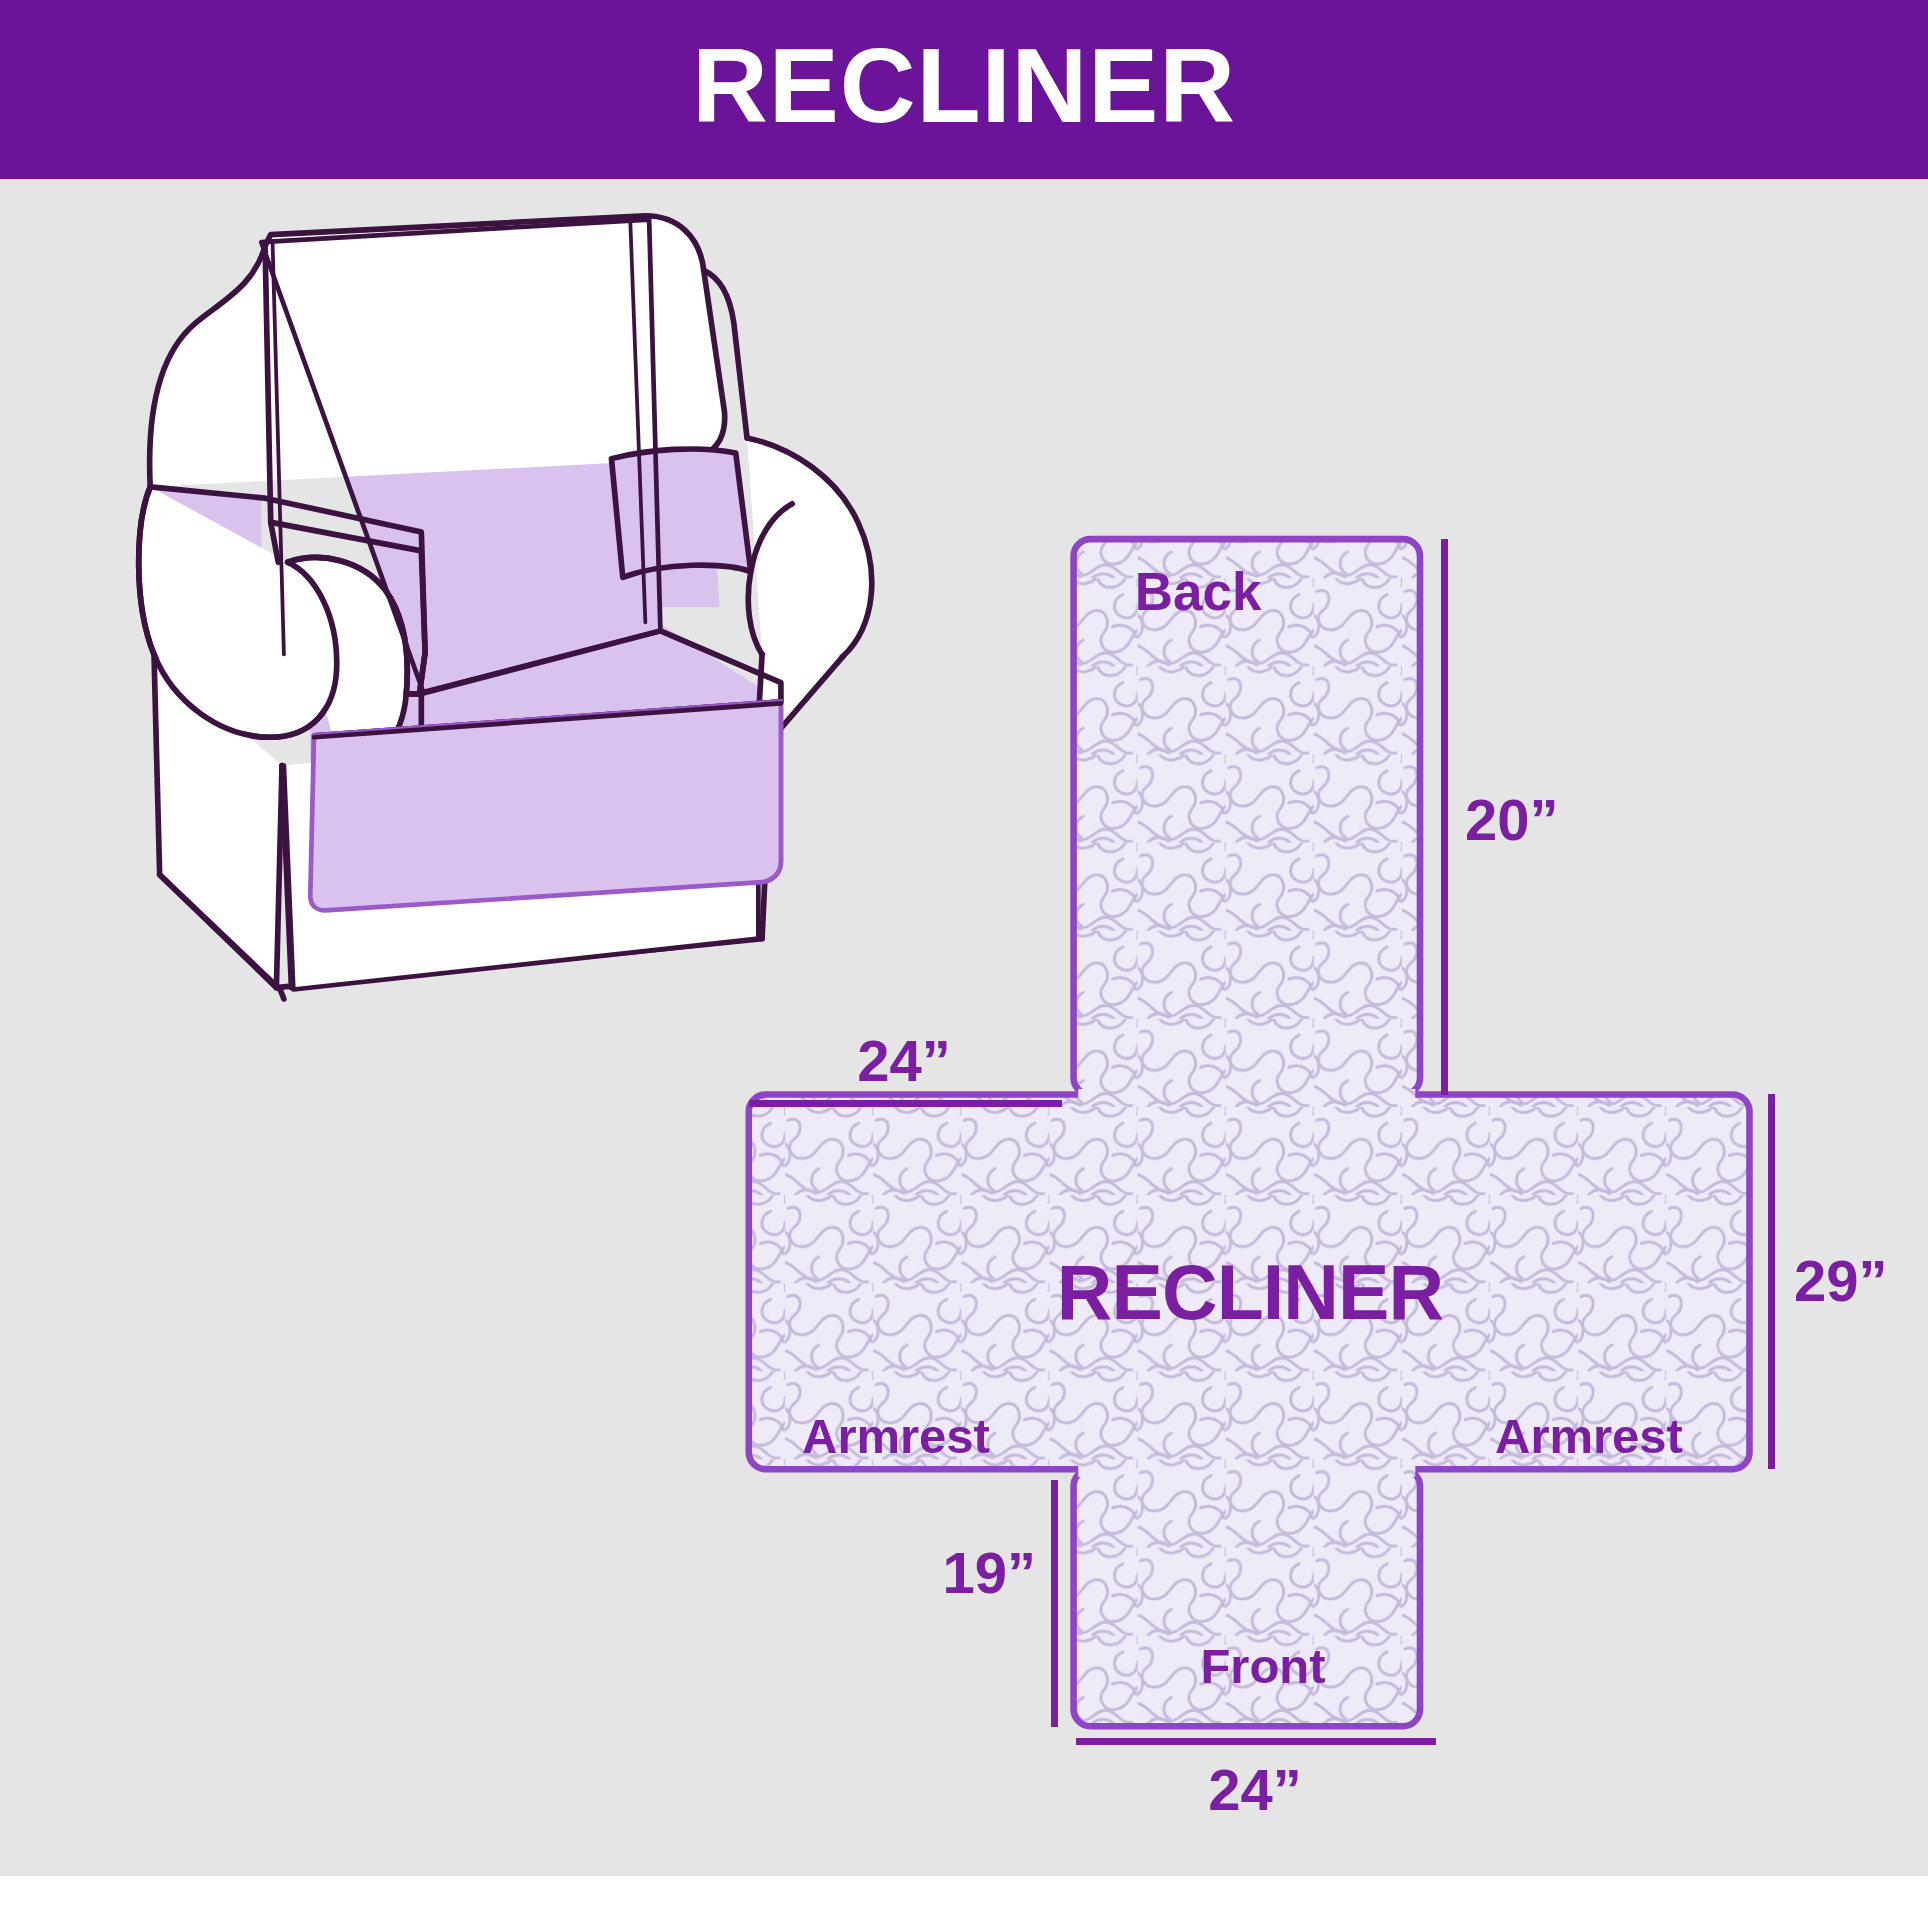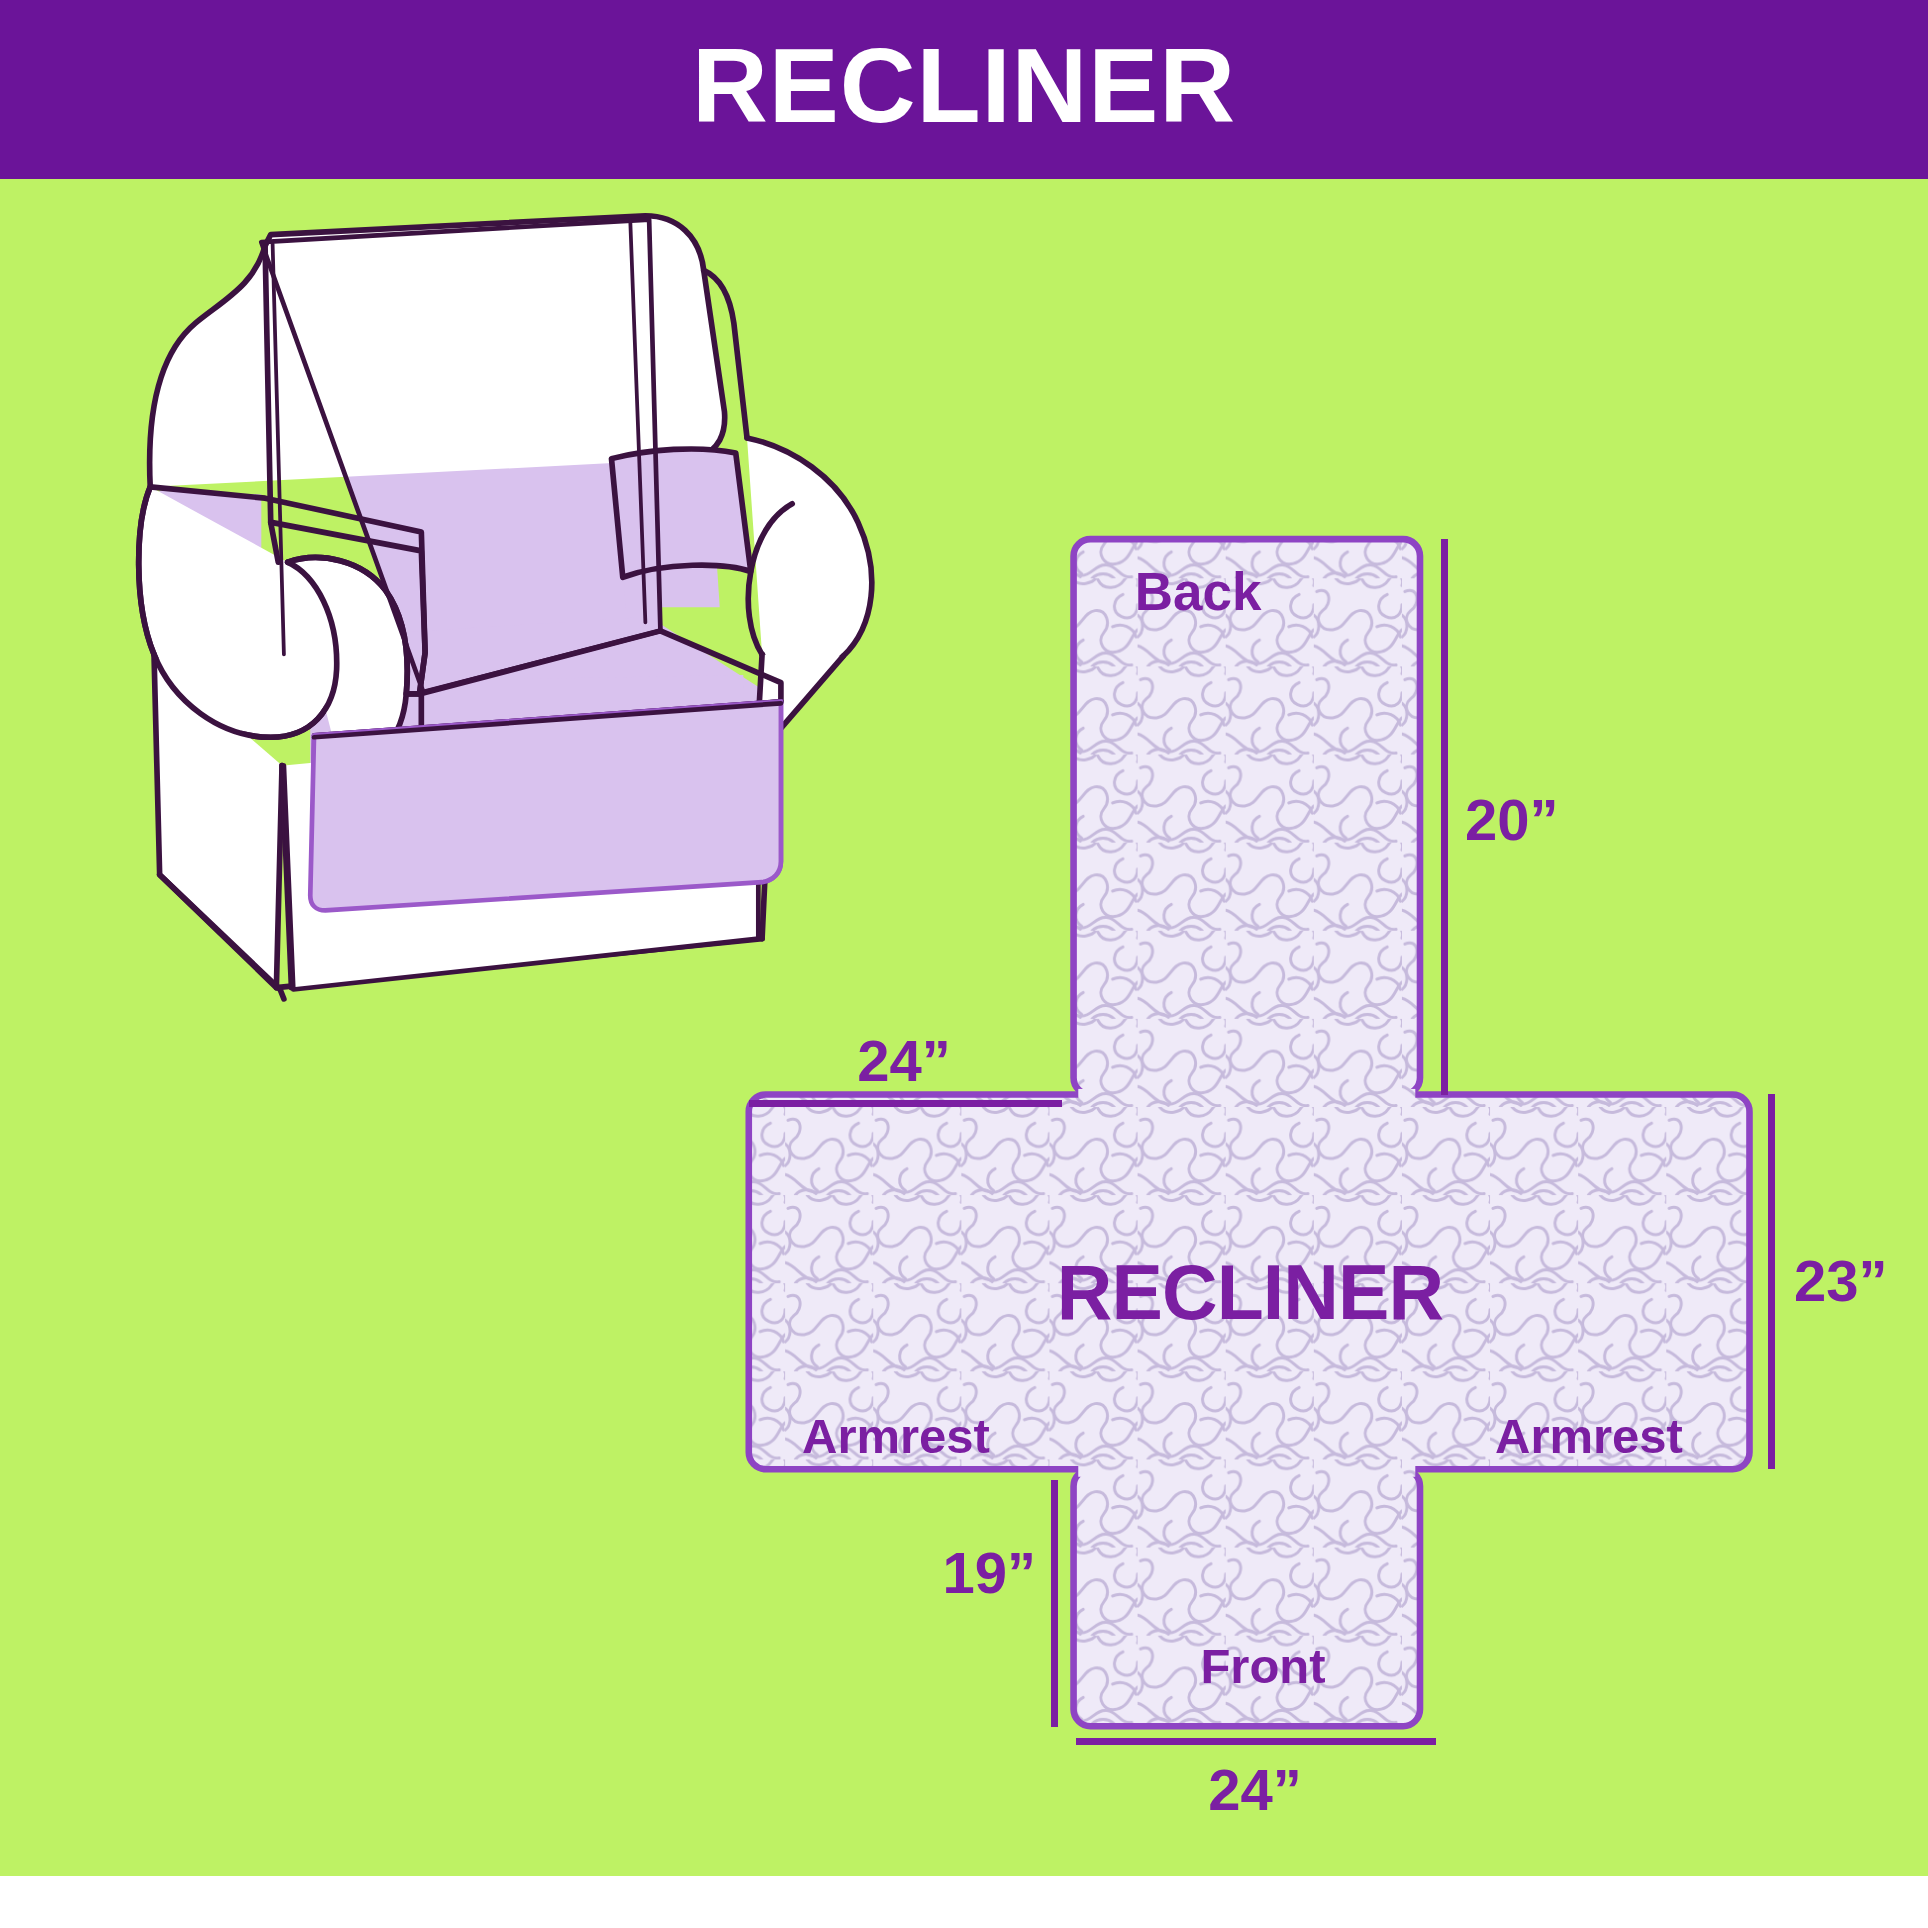--- a/index.html
+++ b/index.html
@@ -9,21 +9,21 @@
     height: 1928px;
     background: #ffffff;
     font-family: "Liberation Sans", sans-serif;
     overflow: hidden;
   }
 
   #page {
     position: relative;
     width: 1928px;
     height: 1876px;
-    background: #bef264;
+    background: #e5e5e5;
   }
 
   
   #header-banner {
     position: absolute;
     left: 0; top: 0;
     width: 1928px;
     height: 179px;
     background: #6B1499;
     display: flex;
@@ -257,21 +257,21 @@
   <div class="panel-label" id="label-recliner">RECLINER</div>
 
   <div class="panel-label" id="label-armrest-right">Armrest</div>
 
   <div class="panel-label" id="label-front">Front</div>
 
   <div class="dim-line" id="dim-line-40"></div>
   <div class="dim-text" id="dim-40">20”</div>
 
   <div class="dim-line" id="dim-line-23"></div>
-  <div class="dim-text" id="dim-23">23”</div>
+  <div class="dim-text" id="dim-23">29”</div>
 
   <div class="dim-line" id="dim-line-24-top"></div>
   <div class="dim-text" id="dim-24-top">24”</div>
 
   <div class="dim-line" id="dim-line-19"></div>
   <div class="dim-text" id="dim-19">19”</div>
 
   <div class="dim-line" id="dim-line-24-bottom"></div>
   <div class="dim-text" id="dim-24-bottom">24”</div>
 

